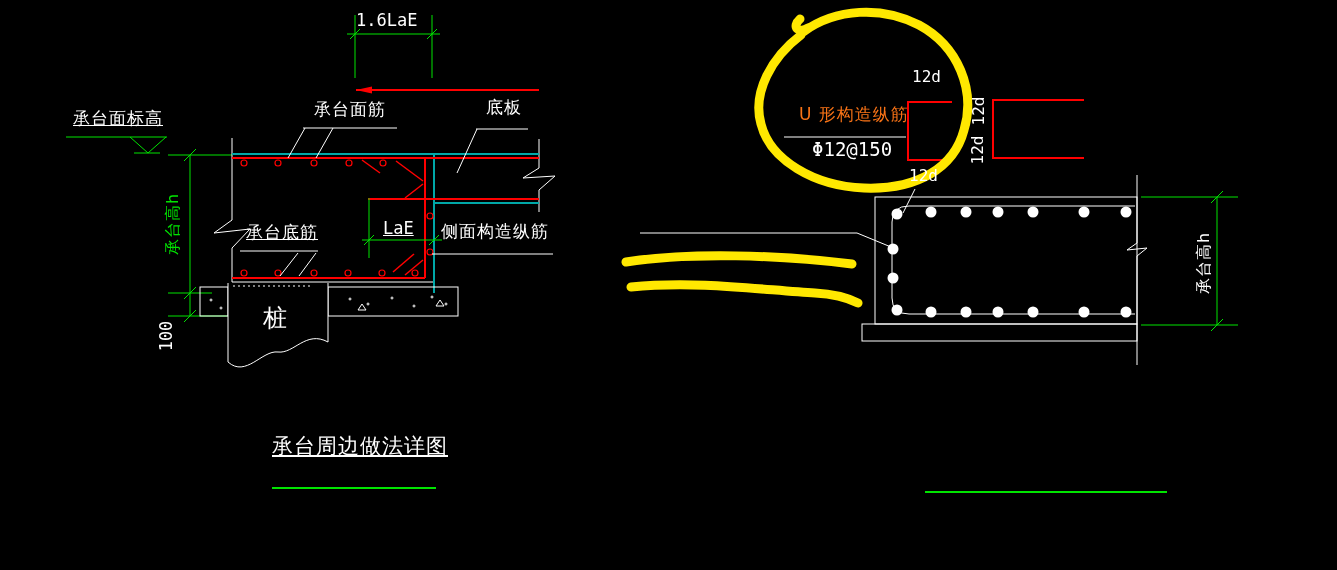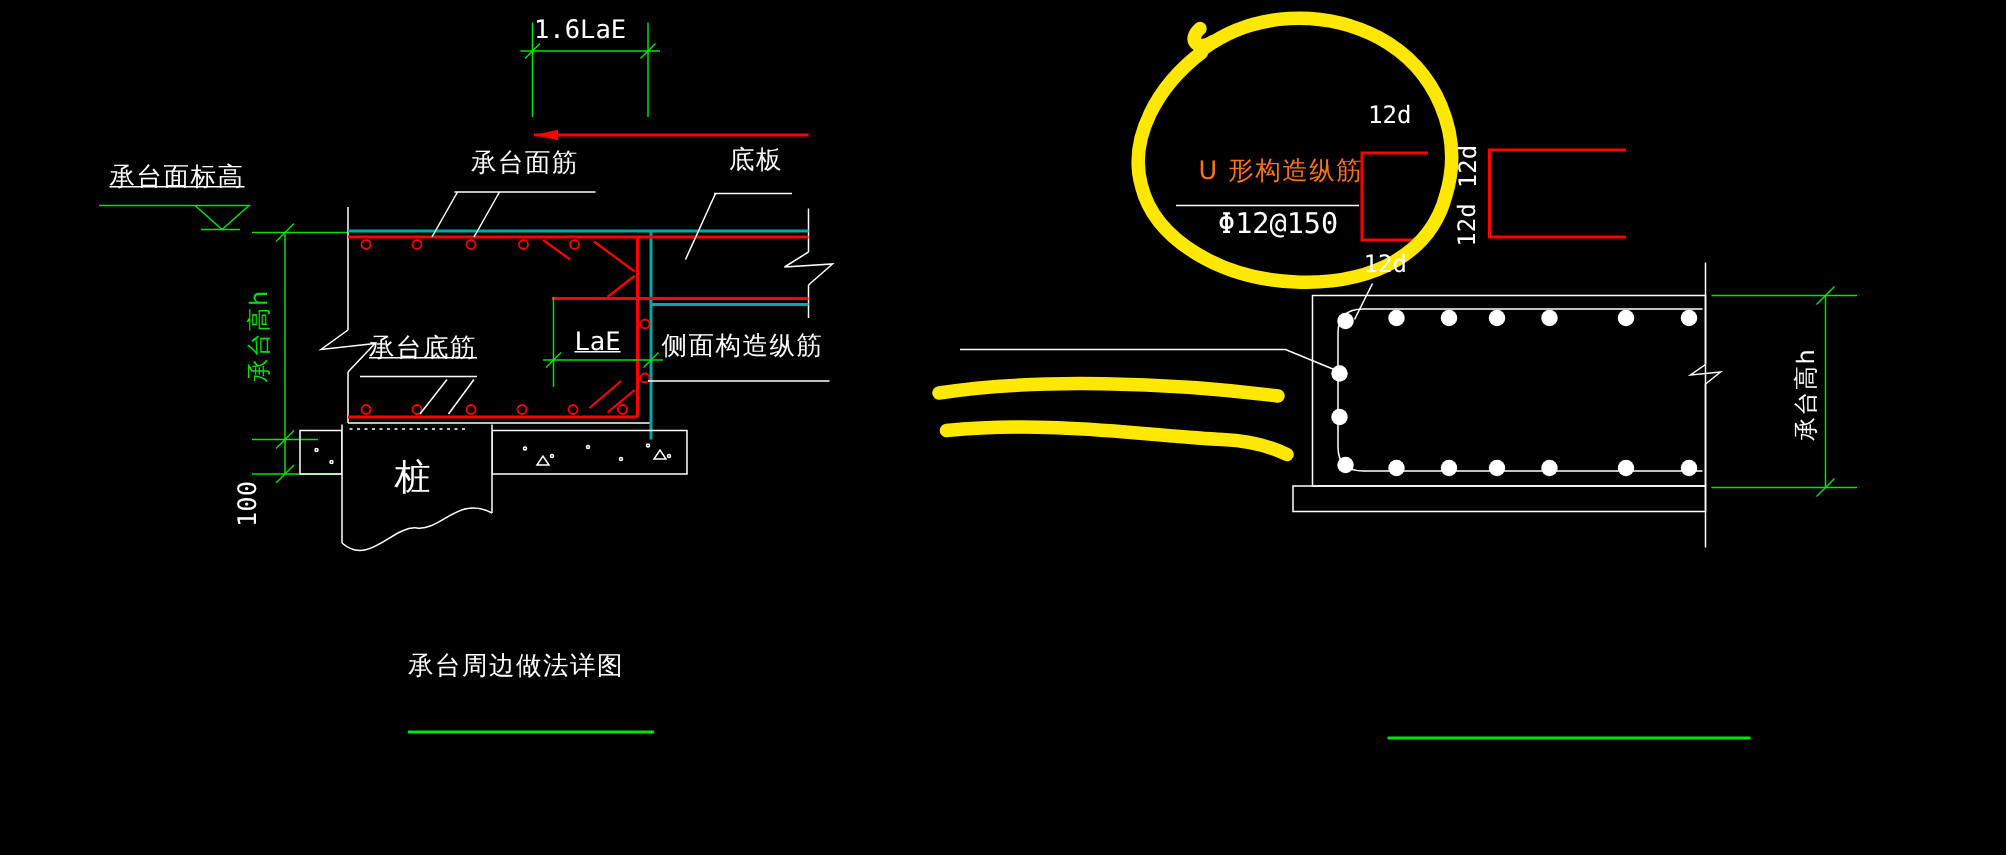--- a/index.html
+++ b/index.html
@@ -9,21 +9,21 @@
   }
   .canvas svg{position:absolute;left:0;top:0;}
   .lbl{
     position:absolute;white-space:nowrap;color:#fff;font-size:17px;line-height:1;
     font-family:"DejaVu Sans","Liberation Sans",sans-serif;letter-spacing:1px;
   }
   .mono{font-family:"DejaVu Sans Mono","Liberation Mono",monospace;letter-spacing:0;}
   .rot{transform:translate(-50%,-50%) rotate(-90deg);}
   .green{color:#00e400;}
   .yellow{color:#f97316;}
-  .title{font-size:17px;letter-spacing:1px;}
+  .title{font-size:21px;letter-spacing:1px;text-decoration:underline;}
   .big{font-size:24px;}
   .small{font-size:19px;}
   .dim12{font-size:16px;}
 </style>
 </head>
 <body>
 
 <div class="canvas">
 
 <svg width="1337" height="570" viewBox="0 0 1337 570">

